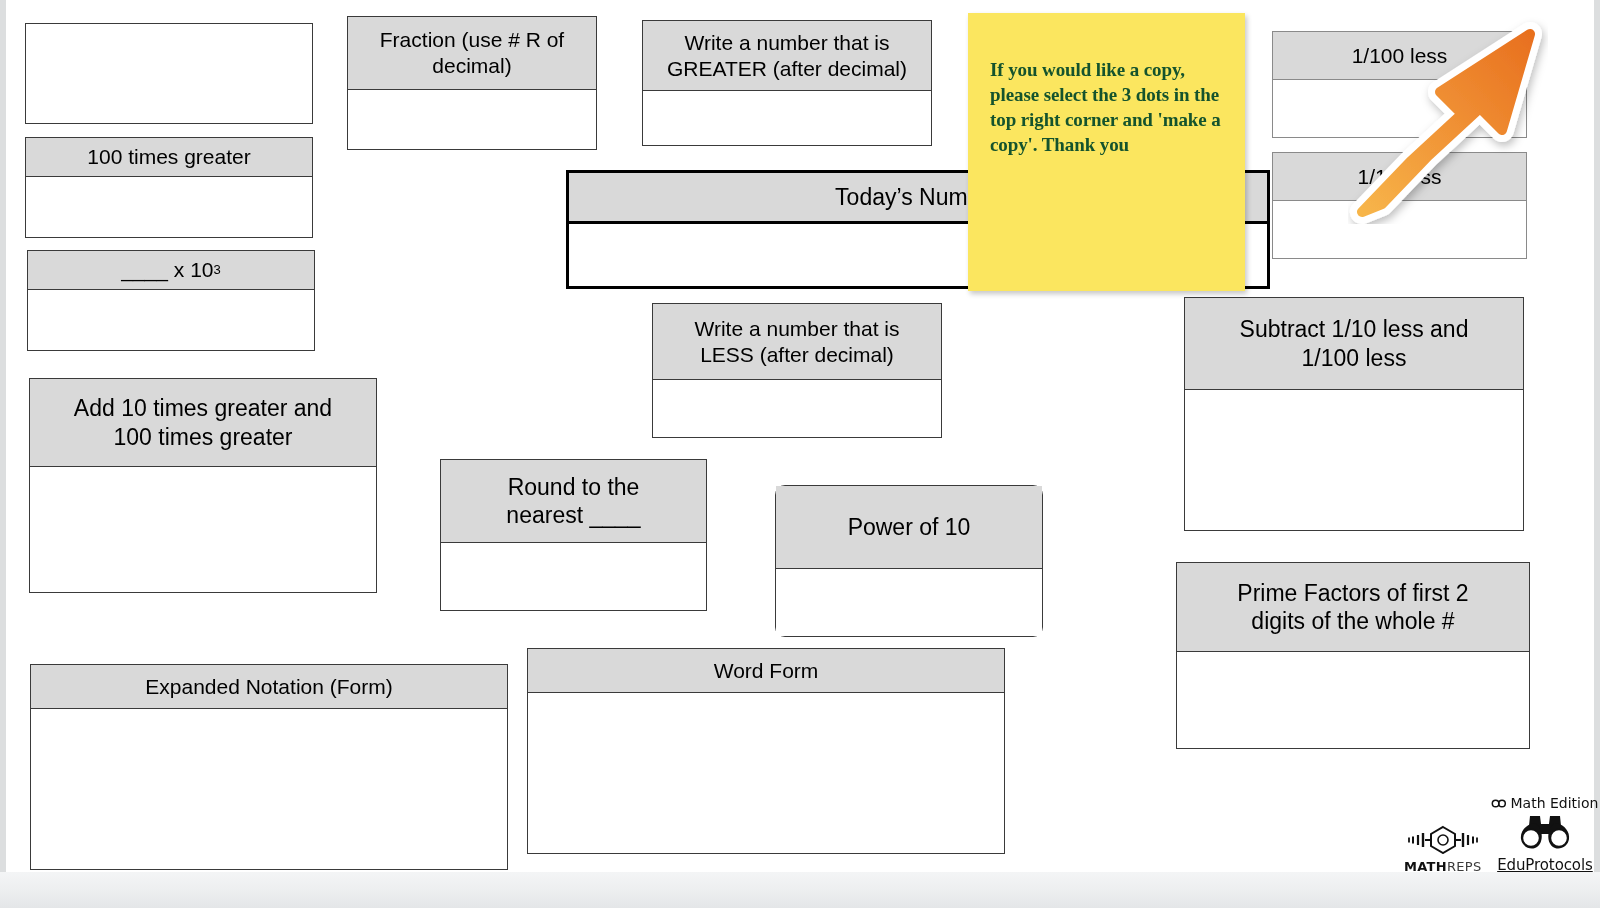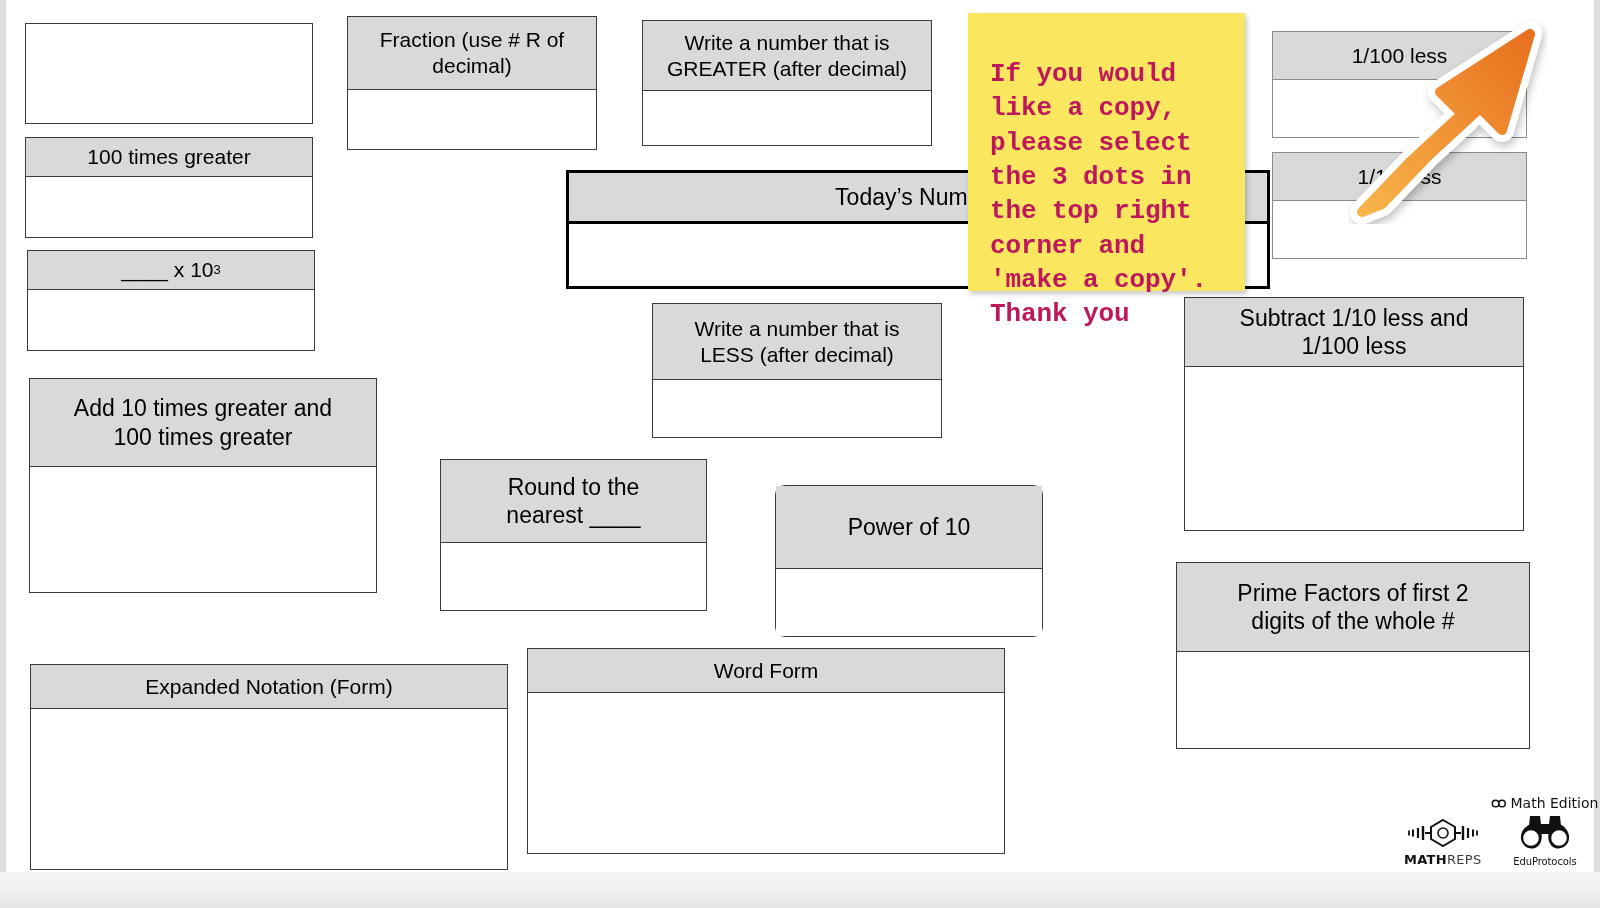--- a/index.html
+++ b/index.html
@@ -90,25 +90,25 @@
 
   
   .sticky {
     position: absolute;
     background: #fbe65f;
     box-shadow: 2px 3px 5px rgba(0,0,0,0.22);
     box-sizing: border-box;
     padding: 44px 22px 10px 22px;
   }
   .sticky .note-text {
-    font-family: Liberation Mono, monospace;
+    font-family: Liberation Serif, serif;
     font-weight: bold;
-    font-size: 26px;
+    font-size: 19px;
     line-height: 1.32;
-    color: #be185d;
+    color: #14532d;
     white-space: pre-line;
     letter-spacing: -0.1px;
   }
 
   
   .arrow-wrap {
     position: absolute;
     pointer-events: none;
   }
 
@@ -143,24 +143,25 @@
     display: flex;
     align-items: center;
     gap: 3px;
     font-family: "DejaVu Sans", sans-serif;
     font-size: 14px;
     color: #111;
     margin-bottom: 1px;
   }
   .logo-edu .edu-word {
     font-family: "DejaVu Sans", sans-serif;
-    font-size: 10px;
+    font-size: 15px;
     color: #111;
     margin-top: 0px;
     letter-spacing: -0.1px;
+    text-decoration: underline;
   }
 </style>
 </head>
 <body>
 
 <div id="screen">
 
   <div class="gutter-left"></div>
   <div class="doc-page"></div>
   <div class="page-edge"></div>
@@ -235,21 +236,21 @@
     <div class="hdr" style="height:48px;">1/100 less</div>
     <div class="body"></div>
   </div>
 
   <div class="card light" style="left:1272px; top:152px; width:255px; height:107px;">
     <div class="hdr" style="height:48px;">1/10 less</div>
     <div class="body"></div>
   </div>
 
   <div class="card sz-lg" style="left:1184px; top:297px; width:340px; height:234px;">
-    <div class="hdr" style="height:69px;">Subtract 1/10 less and
+    <div class="hdr" style="height:92px;">Subtract 1/10 less and
 1/100 less</div>
     <div class="body"></div>
   </div>
 
   <div class="card sz-lg" style="left:1176px; top:562px; width:354px; height:187px;">
     <div class="hdr" style="height:89px;">Prime Factors of first 2
 digits of the whole #</div>
     <div class="body"></div>
   </div>
 

